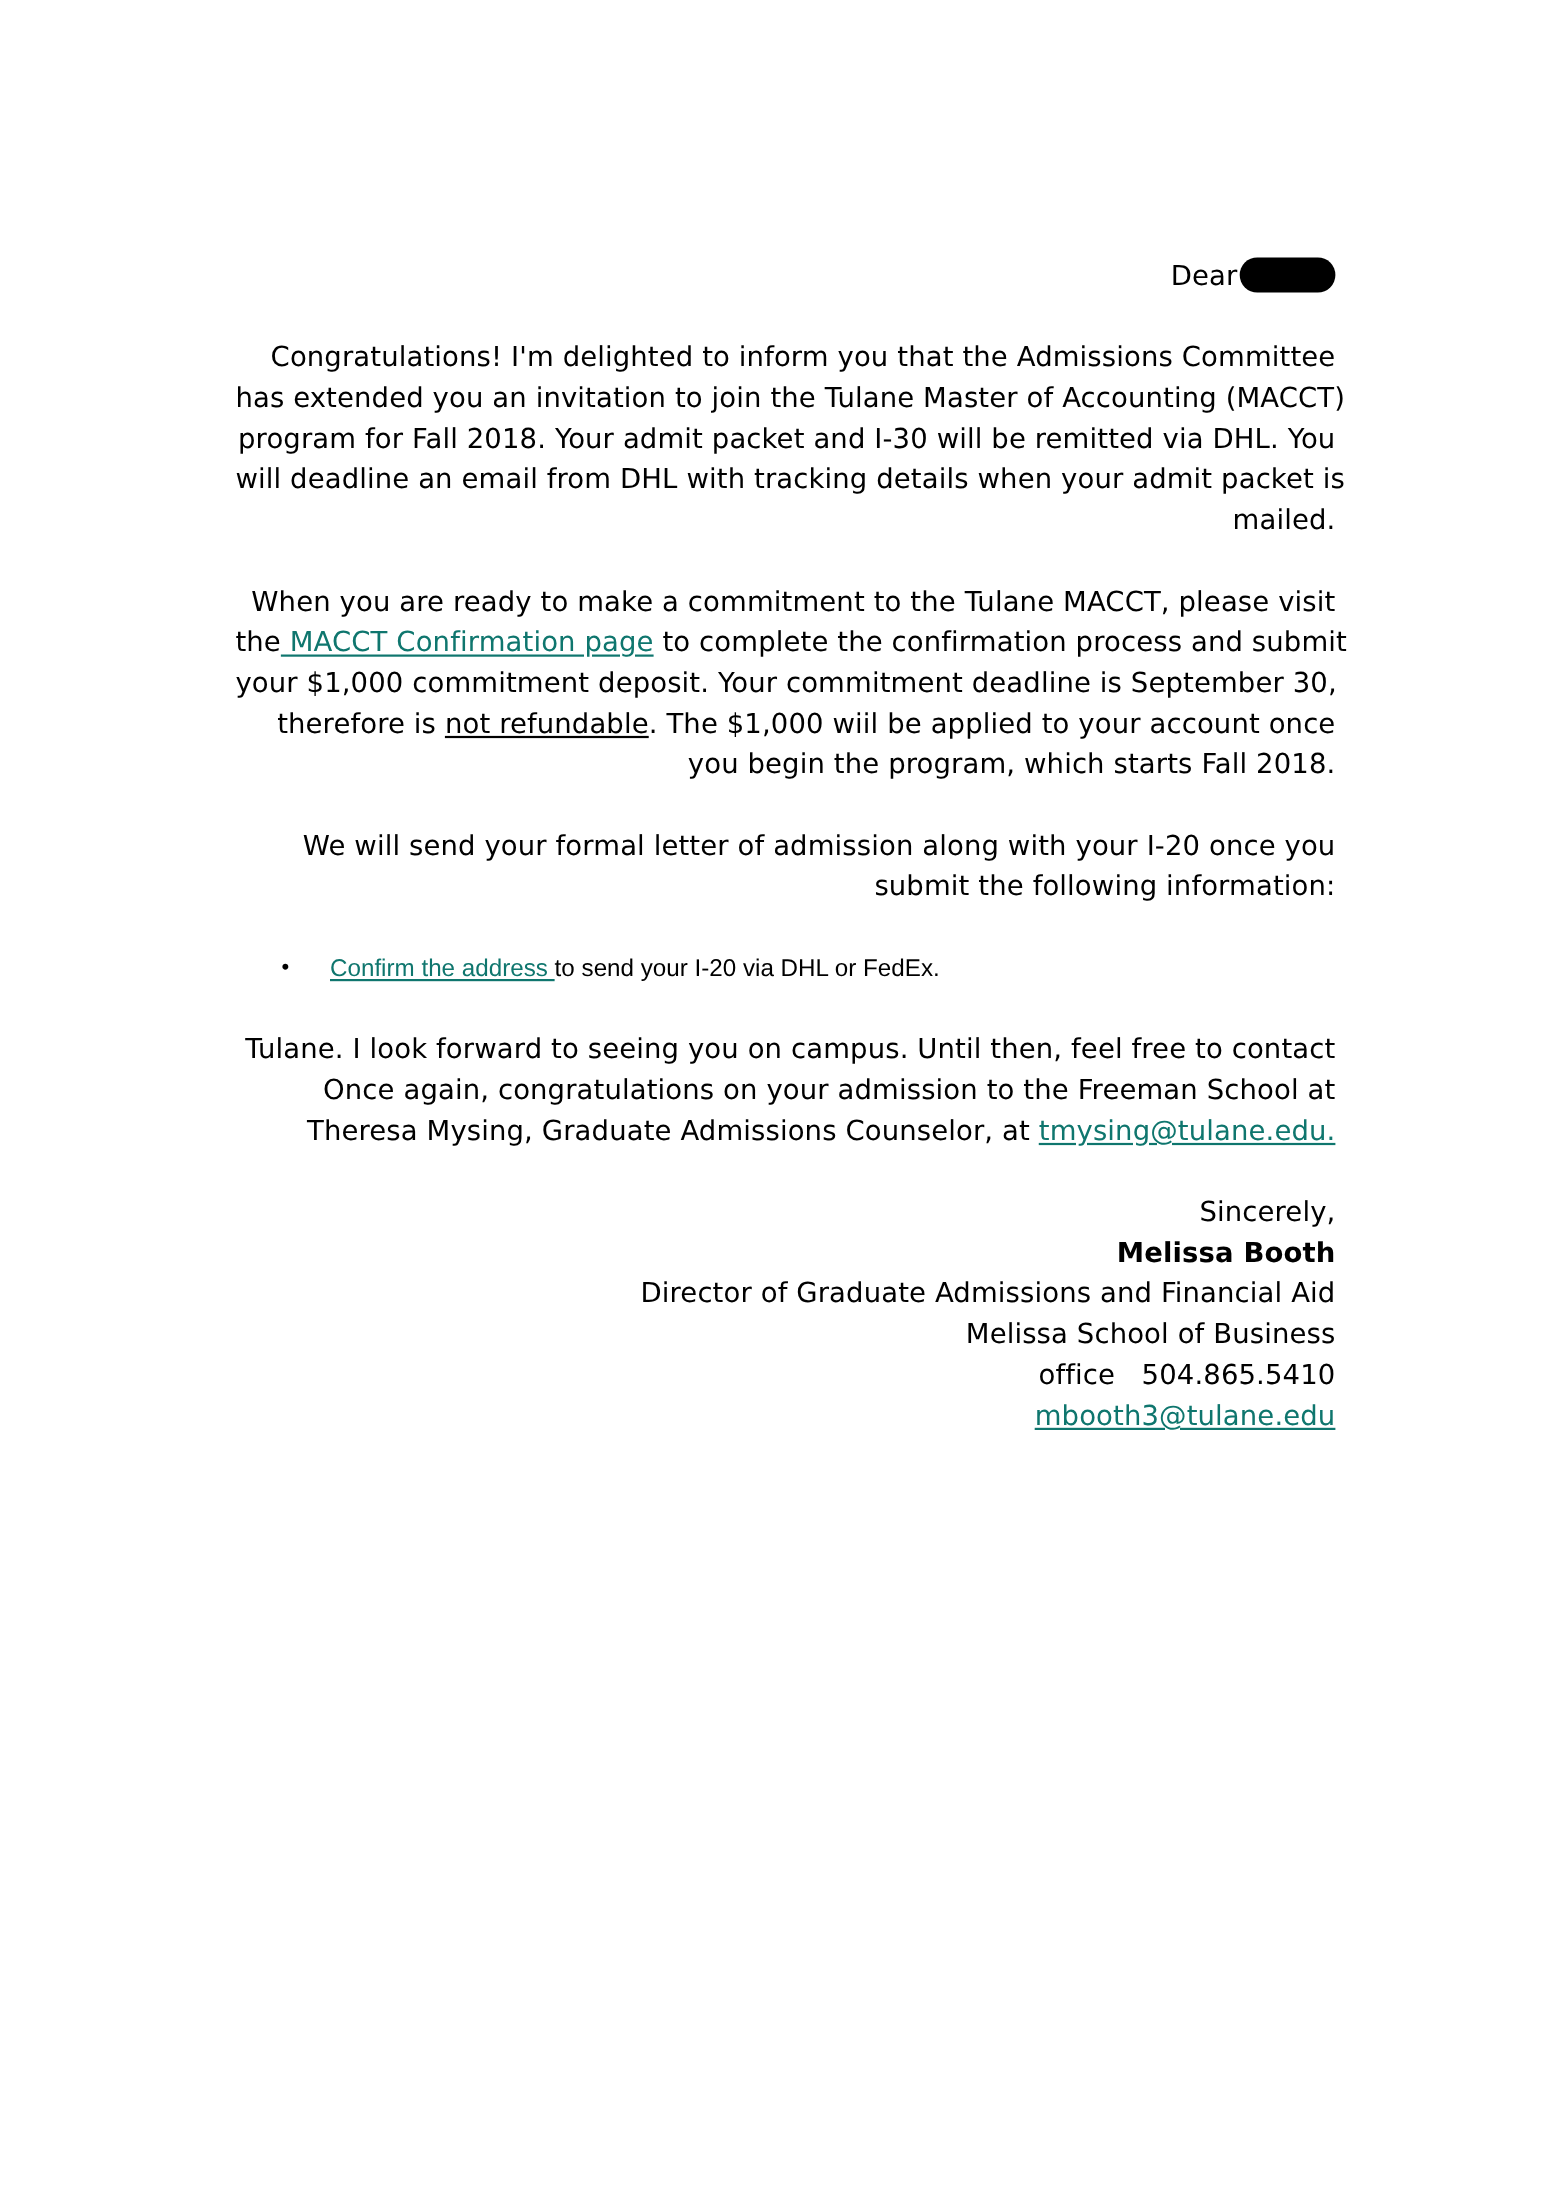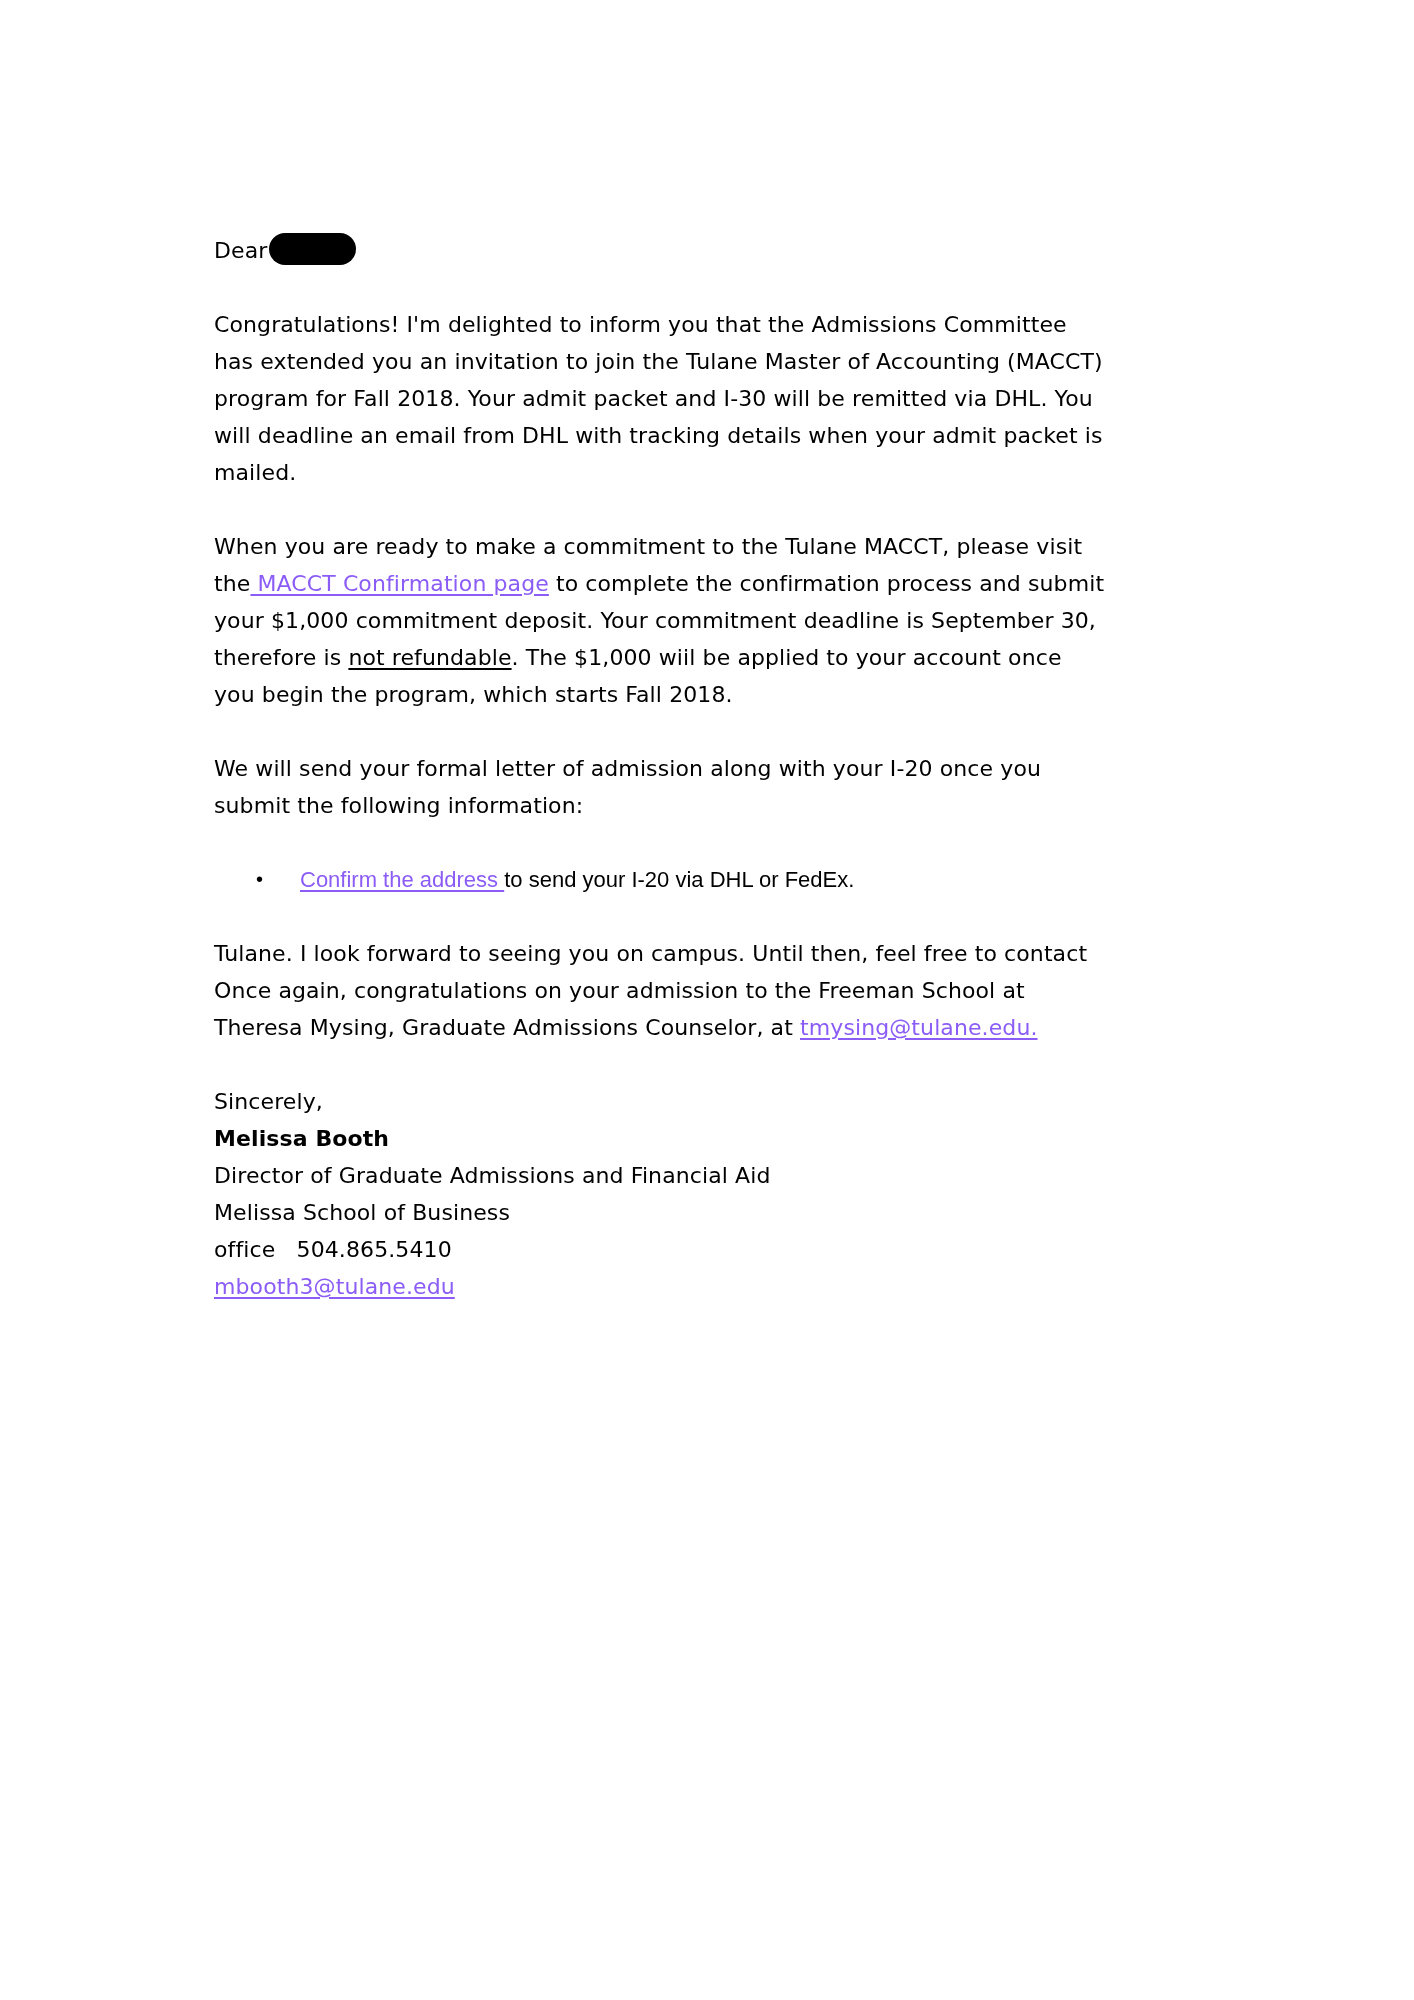--- a/index.html
+++ b/index.html
@@ -1,23 +1,23 @@
 <!DOCTYPE html>
 <html><head>
   <meta charset="utf-8">
   <style>
     html, body { margin: 0; padding: 0; background: #ffffff; }
     body {
       width: 1414px; height: 2000px; position: relative; overflow: hidden;
       font-family: "DejaVu Sans", sans-serif; color: #000000;
     }
     .page { position: absolute; left: 214px; top: 232px; width: 1000px; }
-    .line { font-size: 22px; line-height: 37px; white-space: nowrap; letter-spacing: 0.1px; }
+    .line { font-size: 25px; line-height: 37px; white-space: nowrap; letter-spacing: 0.1px; text-align: right; }
     .para { margin: 0 0 37px 0; }
-    a.link { color: #8b5cf6; text-decoration: underline; text-underline-offset: 3px; }
+    a.link { color: #0f766e; text-decoration: underline; text-underline-offset: 3px; }
     .redact {
       display: inline-block; width: 87px; height: 32px; background: #000;
       border-radius: 16px; vertical-align: -7px; margin-left: 2px;
     }
     .bold-u { font-weight: normal; text-decoration: underline; text-underline-offset: 3px; }
     .bold { font-weight: bold; }
     .bullet-row {
       font-family: "Liberation Sans", sans-serif; font-size: 22px; line-height: 37px;
       margin: 0 0 37px 0; position: relative; padding-left: 86px; white-space: nowrap;
     }

